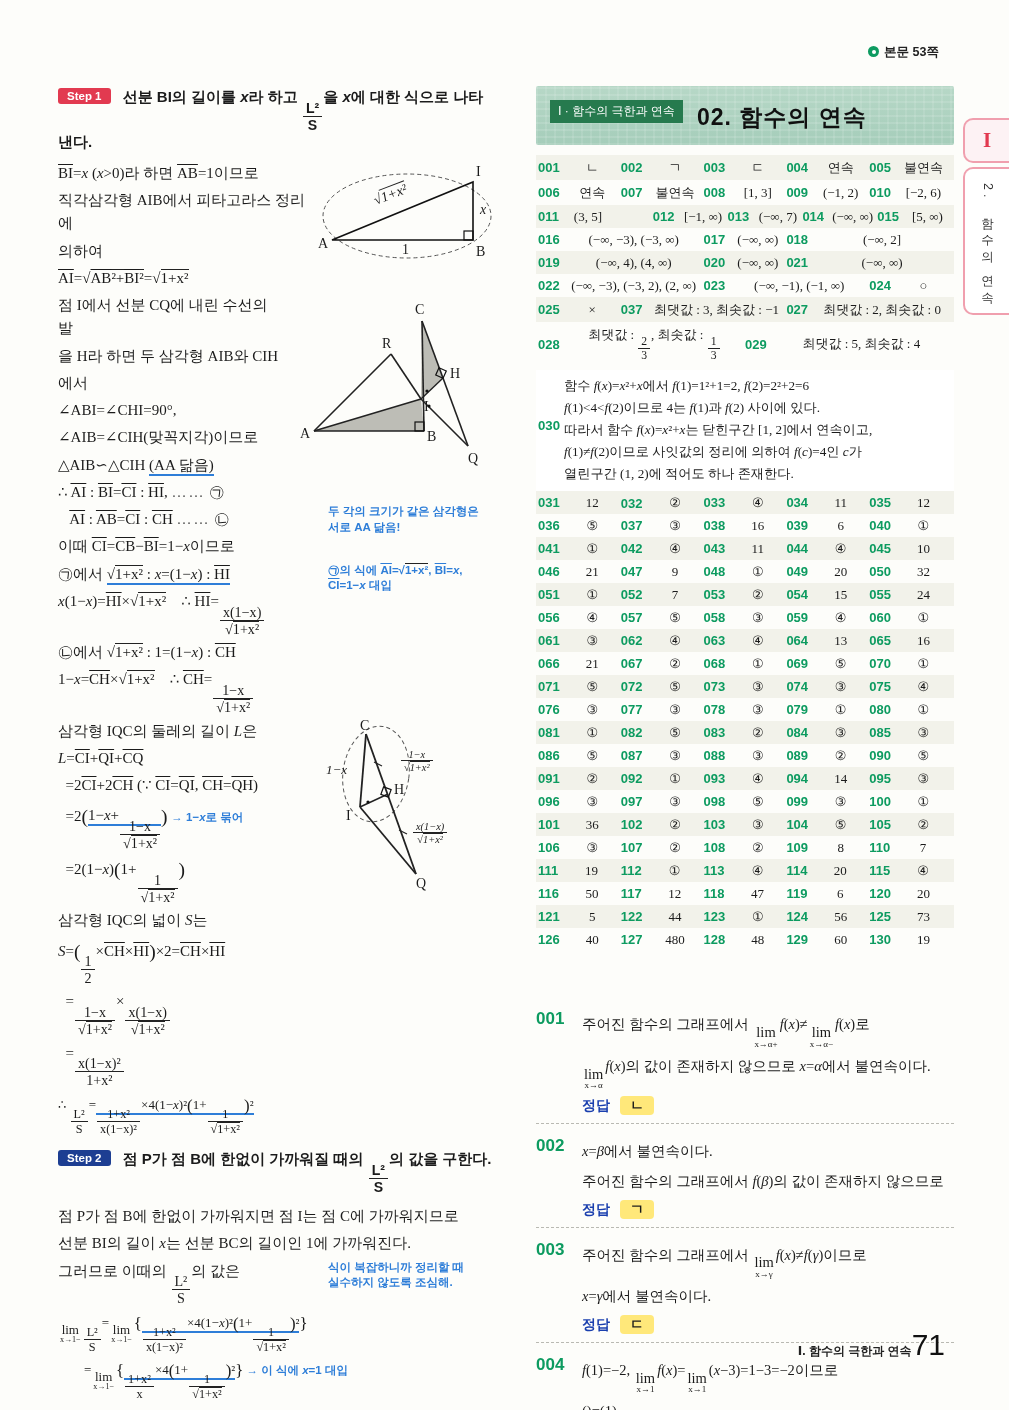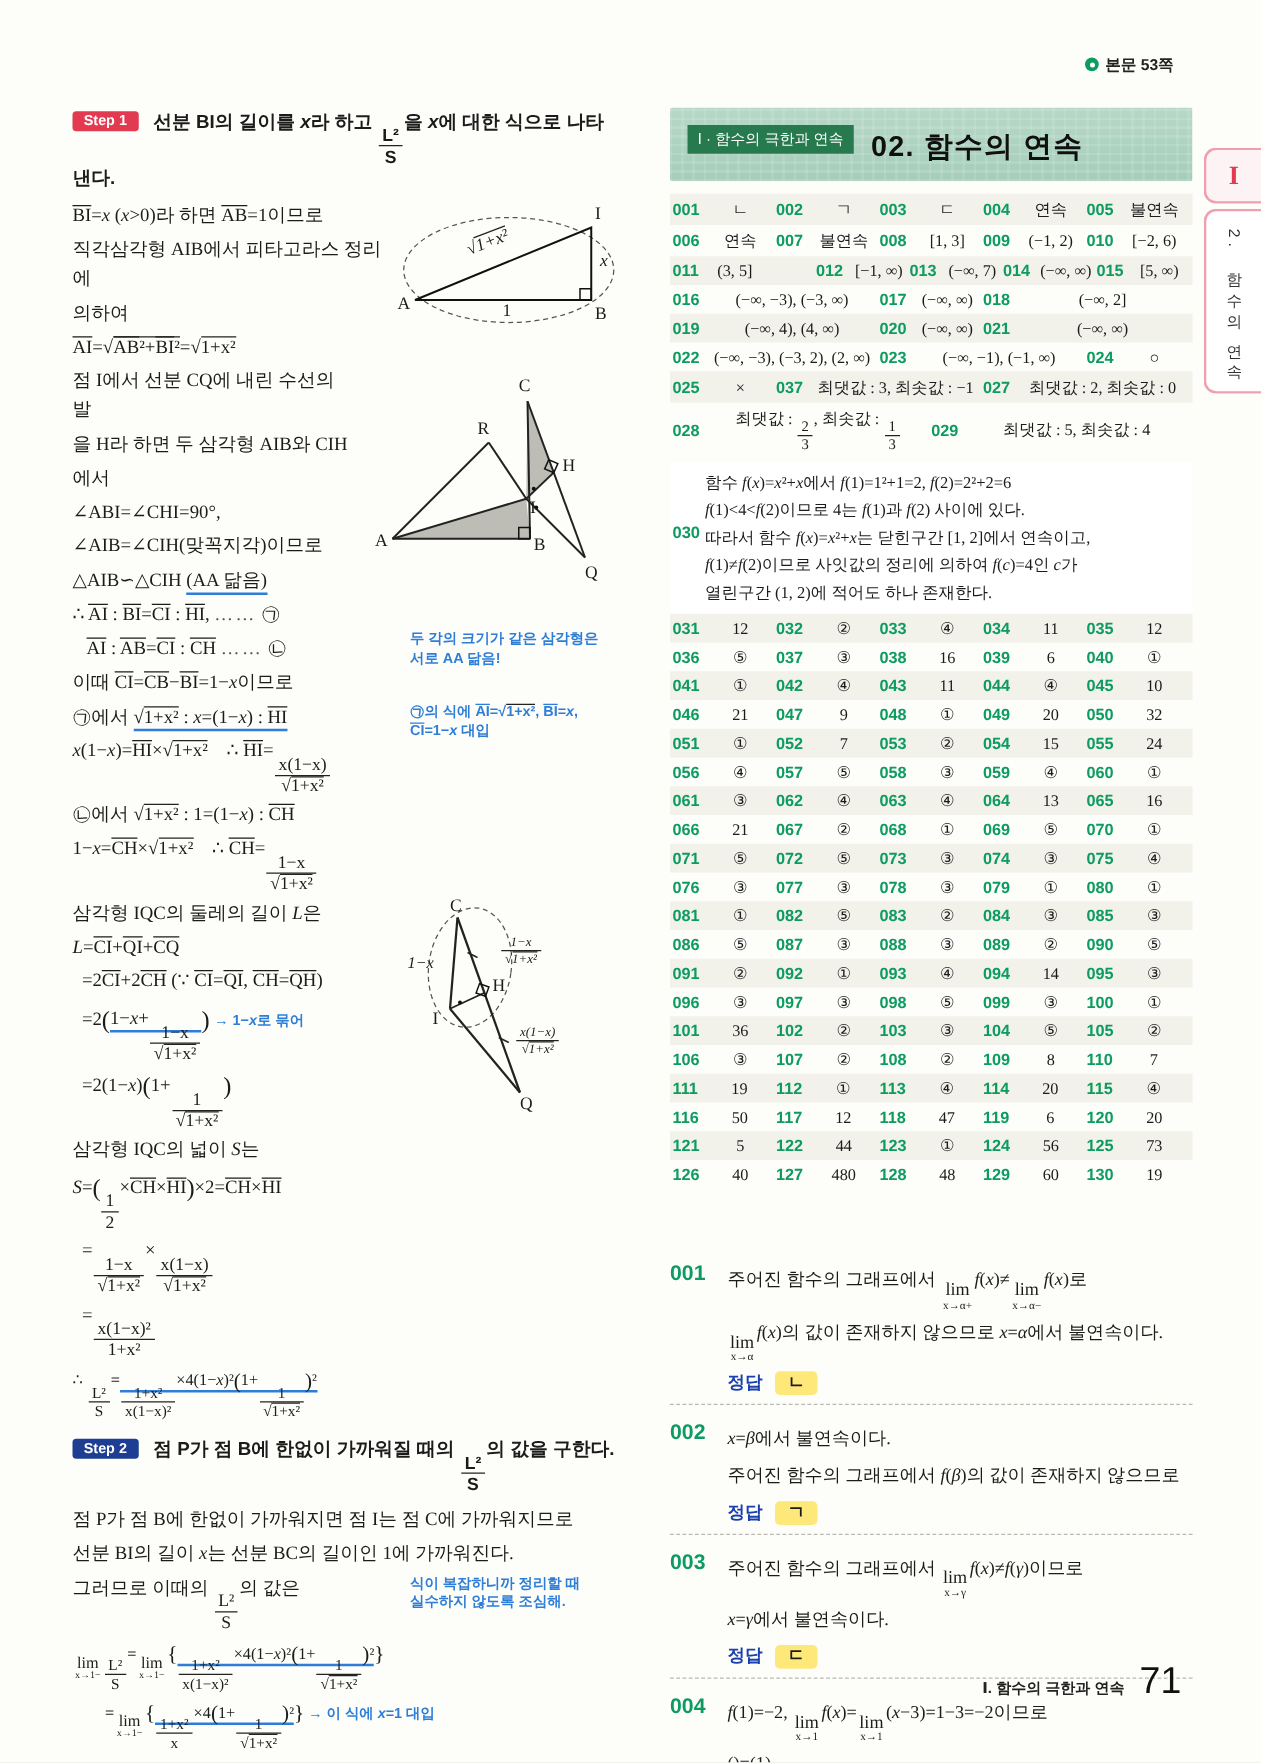--- a/index.html
+++ b/index.html
@@ -81,21 +81,21 @@
           font-family:"Liberation Sans","DejaVu Sans",sans-serif;margin-right:10px;}
   .chip{background:#ffe87a;border-radius:4px;padding:2px 10px;font-size:14px;font-weight:bold;}
   
   .sidetab{position:absolute;right:0;top:118px;width:46px;font-family:"Liberation Sans","DejaVu Sans",sans-serif;}
   .tab-i{width:100%;box-sizing:border-box;border:2px solid #f09fae;border-right:none;border-radius:10px 0 0 10px;
          background:#fdf2f4;color:#e23a50;font-size:21px;font-weight:bold;text-align:center;padding:8px 0;font-family:"Liberation Serif",serif;}
   .tab-ch{width:100%;box-sizing:border-box;border:2px solid #f09fae;border-right:none;border-radius:10px 0 0 10px;
           background:#fff;margin-top:4px;padding:14px 0;display:flex;justify-content:center;}
   .tab-ch span{writing-mode:vertical-rl;font-size:12.5px;letter-spacing:4px;color:#333;}
   
-  .footer{position:absolute;right:64px;bottom:48px;display:flex;align-items:baseline;gap:12px;}
+  .footer{position:absolute;right:64px;bottom:48px;display:flex;align-items:baseline;}
   .foot-sec{font-size:12px;font-weight:bold;font-family:"Liberation Sans","DejaVu Sans",sans-serif;color:#222;}
   .foot-pg{font-size:30px;color:#111;font-family:"Liberation Sans","DejaVu Sans",sans-serif;}
 </style>
 </head>
 <body>
 
 <div class="page">
 
   <div class="pageref">
     <span class="refico"></span><span>본문 53쪽</span>
@@ -445,21 +445,21 @@
             <div class="b30line">열린구간 (1, 2)에 적어도 하나 존재한다.</div>
           </div>
       </div>
 
       <div class="agrid" id="agrid2">
           <div class="arow">
             <div class="acell" style="flex: 1 1 0px;">
               <span class="ano">031</span>
               <span class="aval">12</span>
             </div>
-            <div class="acell" style="flex: 1 1 0px;">
+            <div class="acell" style="flex: 1 1 0px; align-items: flex-end;">
               <span class="ano">032</span>
               <span class="aval">②</span>
             </div>
             <div class="acell" style="flex: 1 1 0px;">
               <span class="ano">033</span>
               <span class="aval">④</span>
             </div>
             <div class="acell" style="flex: 1 1 0px;">
               <span class="ano">034</span>
               <span class="aval">11</span>

